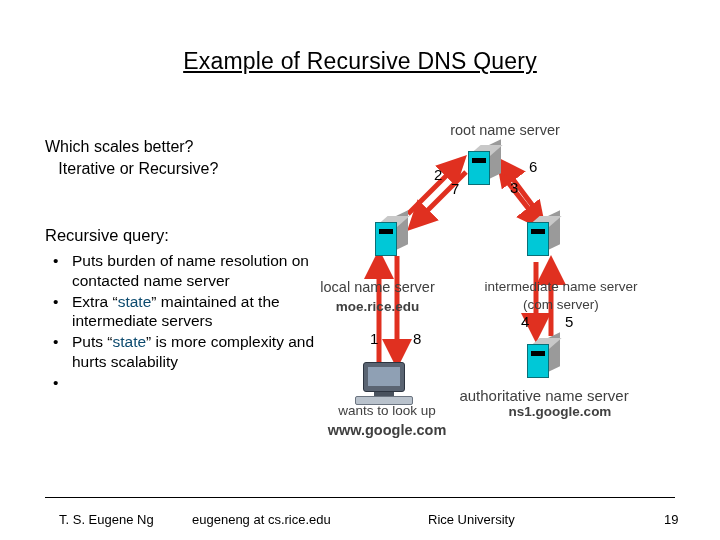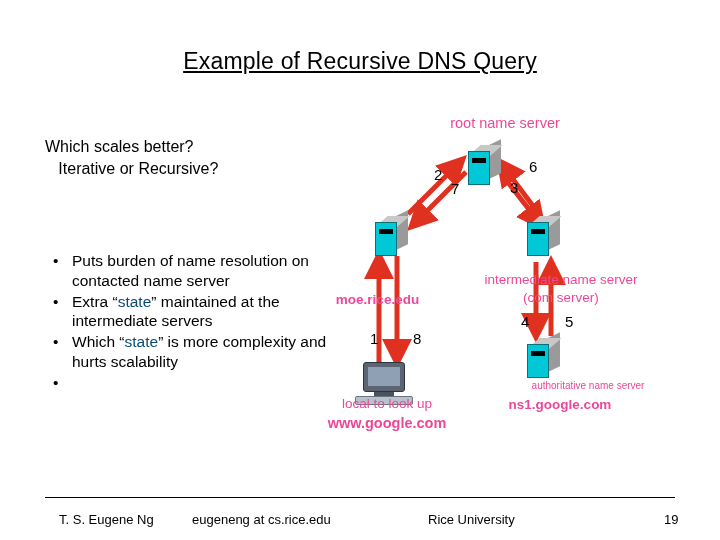--- a/index.html
+++ b/index.html
@@ -69,23 +69,24 @@
     top: 0;
   }
   .redword {
     color: #0c4a6e;
   }
 
   
   .dlabel {
     position: absolute;
     font-size: 14.5px;
-    color: #ec4899;
+    color: #404040;
     text-align: center;
     white-space: nowrap;
+    margin-top: 7px;
   }
   .dlabel.bold {
     font-weight: bold;
   }
 
   
   .num {
     position: absolute;
     font-size: 15px;
     color: #000000;
@@ -213,33 +214,34 @@
 </head>
 <body>
 
 <div id="slide">
 
   <div class="title">Example of Recursive DNS Query</div>
 
   <div class="q-text"><span>Which scales better?</span>
    <span>Iterative or Recursive?</span></div>
 
+  <div class="rec-head">Recursive query:</div>
 
   <div class="bullets">
     <div class="bullet">
       <span class="mark">•</span>
       <span>Puts burden of name resolution on contacted name server</span>
     </div>
     <div class="bullet">
       <span class="mark">•</span>
       <span>Extra “</span><span class="redword">state</span><span>” maintained at the intermediate servers</span>
     </div>
     <div class="bullet">
       <span class="mark">•</span>
-      <span>Which “</span><span class="redword">state</span><span>” is more complexity and hurts scalability</span>
+      <span>Puts “</span><span class="redword">state</span><span>” is more complexity and hurts scalability</span>
     </div>
     <div class="bullet">
       <span class="mark">•</span>
     </div>
   </div>
 
   <svg class="arrows" viewBox="0 0 720 540">
     <defs>
       <marker id="ah" markerWidth="6" markerHeight="6" refX="4.6" refY="3" orient="auto">
         <path d="M0,0 L6,3 L0,6 z" fill="#e03020"></path>
@@ -293,26 +295,27 @@
 
   <div class="client" style="left:355px; top:362px;">
     <div class="monitor">
       <div class="screen"></div>
     </div>
     <div class="base"></div>
     <div class="kbd"></div>
   </div>
 
   <div class="dlabel" style="left:430px; top:115px; width:150px;">root name server</div>
+  <div class="dlabel" style="left:300px; top:272px; width:155px;">local name server</div>
   <div class="dlabel bold" style="left:300px; top:292px; width:155px; font-size:13.5px;">moe.rice.edu</div>
   <div class="dlabel" style="left:466px; top:290px; width:190px; font-size:13.5px;">(com server)</div>
   <div class="dlabel" style="left:466px; top:272px; width:190px; font-size:13.5px;">intermediate name server</div>
-  <div class="dlabel" style="left:488px; top:380px; width:200px; font-size:10px;">authoritative name server</div>
+  <div class="dlabel" style="left:444px; top:380px; width:200px; font-size:15px;">authoritative name server</div>
   <div class="dlabel bold" style="left:460px; top:397px; width:200px; font-size:13.5px;">ns1.google.com</div>
-  <div class="dlabel" style="left:312px; top:396px; width:150px; font-size:13.5px;">local to look up</div>
+  <div class="dlabel" style="left:312px; top:396px; width:150px; font-size:13.5px;">wants to look up</div>
   <div class="dlabel bold" style="left:312px; top:415px; width:150px;">www.google.com</div>
 
   <div class="num" style="left:370px; top:330px;">1</div>
   <div class="num" style="left:434px; top:166px;">2</div>
   <div class="num" style="left:510px; top:179px;">3</div>
   <div class="num" style="left:521px; top:313px;">4</div>
   <div class="num" style="left:565px; top:313px;">5</div>
   <div class="num" style="left:529px; top:158px;">6</div>
   <div class="num" style="left:451px; top:180px;">7</div>
   <div class="num" style="left:413px; top:330px;">8</div>

